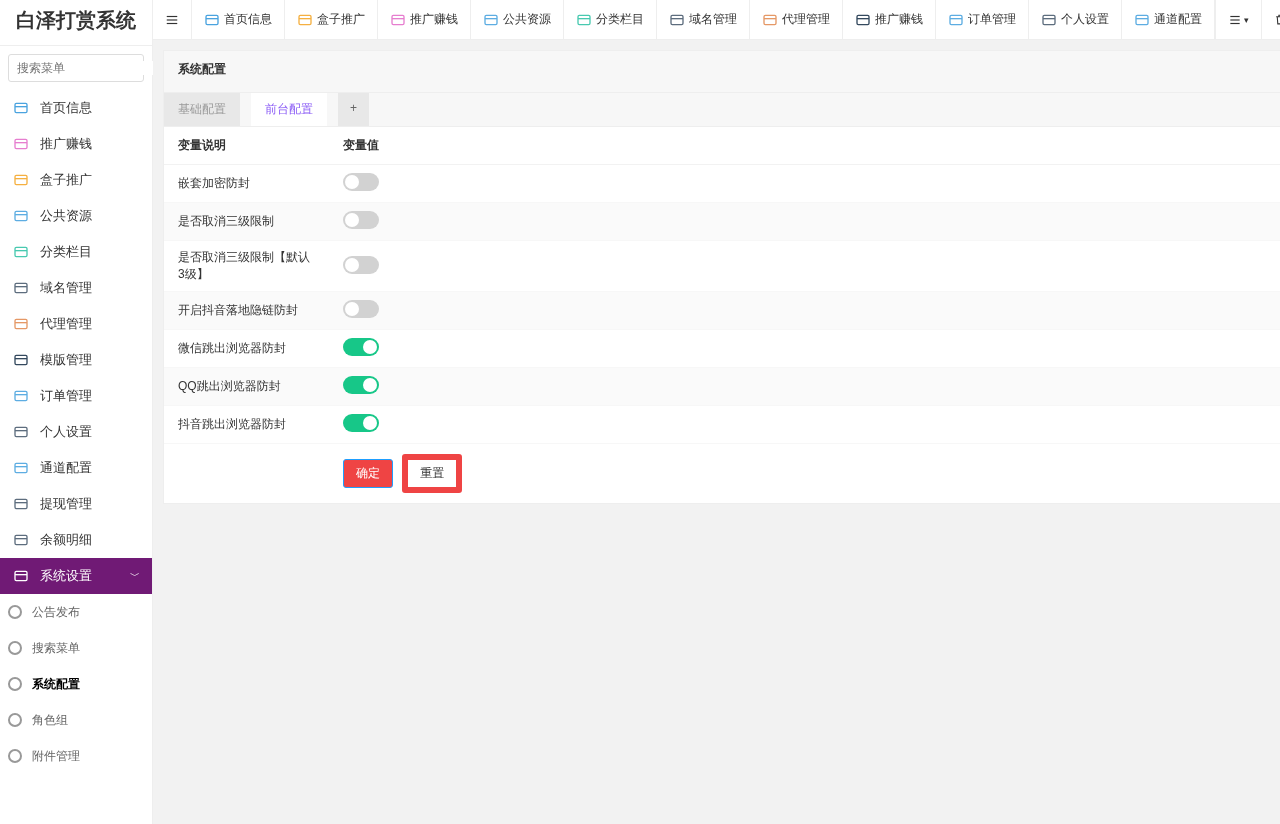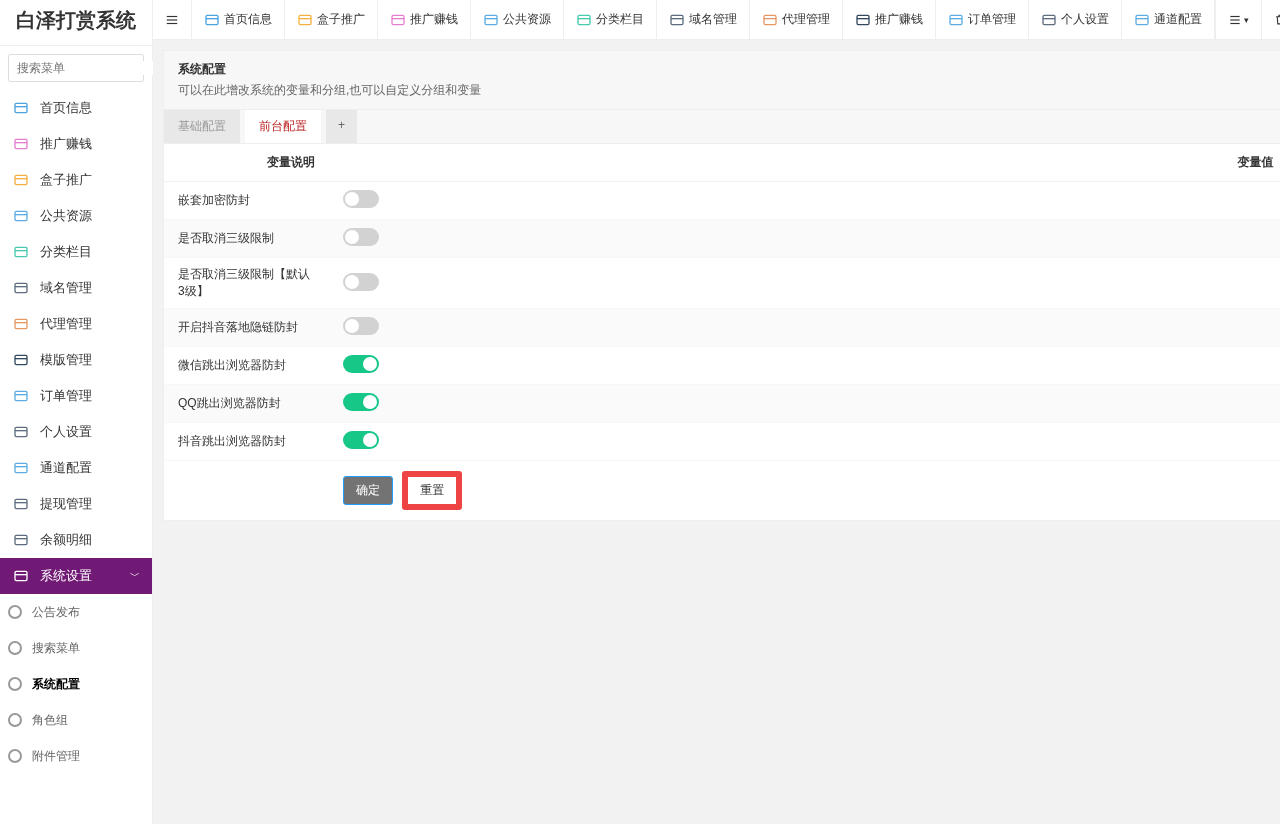--- a/index.html
+++ b/index.html
@@ -24,34 +24,34 @@
 .tb-item{display:flex;align-items:center;padding:0 12px;border-right:1px solid #eee;cursor:pointer;white-space:nowrap;font-size:12px}
 .tb-item .tb-icon{width:16px;height:16px;margin-right:4px;display:inline-flex;align-items:center;justify-content:center}
 .tb-right{margin-left:auto;display:flex;align-items:stretch}
 .tb-right .tb-item{border-left:1px solid #eee;border-right:none}
 .content{flex:1;padding:10px;overflow:auto}
 .panel{background:#fff;border:1px solid #eee}
 .panel-head{padding:10px 14px;background:#f7f7f7;border-bottom:1px solid #eee}
 .panel-head .title{font-weight:bold;margin-bottom:4px;font-size:12px}
 .panel-head .desc{color:#666;font-size:12px}
 .tabs{display:flex;background:#f7f7f7;border-bottom:1px solid #eee}
-.tab{padding:8px 14px;cursor:pointer;font-size:12px;color:#999;background:#e8e8e8;margin-right:5px}
-.tab.active{background:#fff;color:#b91c1c}
+.tab{padding:8px 14px;cursor:pointer;font-size:12px;color:#999;background:#e8e8e8;margin-right:11px}
+.tab.active{background:#fff;color:#8b5cf6}
 .tab.plus{padding:8px 12px;color:#666}
 .table{width:100%;border-collapse:collapse}
-.table th{text-align:right;padding:10px 14px;font-weight:bold;font-size:12px;border-bottom:1px solid #f2f2f2}
+.table th{text-align:left;padding:10px 14px;font-weight:bold;font-size:12px;border-bottom:1px solid #f2f2f2}
 .table td{padding:8px 14px;border-bottom:1px solid #f7f7f7;font-size:12px;color:#333}
 .table tr:nth-child(even) td{background:#fafafa}
 .switch{position:relative;width:36px;height:18px;border-radius:10px;background:#d2d2d2;display:inline-block;cursor:pointer}
 .switch::after{content:"";position:absolute;width:14px;height:14px;border-radius:50%;background:#fff;top:2px;left:2px;transition:.2s}
 .switch.on{background:#17c788}
 .switch.on::after{left:20px}
 .btn-row{padding:10px 14px}
 .btn{display:inline-block;padding:5px 12px;border-radius:3px;font-size:12px;cursor:pointer;margin-right:6px}
-.btn-primary{background:#737373;color:#fff;border:1px solid #1E9FFF}
+.btn-primary{background:#ef4444;color:#fff;border:1px solid #1E9FFF}
 .btn-default{background:#fff;color:#333;border:6px solid #ef4444}
 svg{display:block}
 </style>
 </head>
 <body>
 
 <div class="layout">
   <aside class="sidebar">
     <div class="brand">白泽打赏系统</div>
     <div class="search-wrap">
@@ -341,21 +341,20 @@
             </svg>
         </div>
 
       </div>
     </div>
 
     <div class="content">
       <div class="panel">
         <div class="panel-head">
           <div class="title">系统配置</div>
-          <div class="desc">可以在此增改系统的变量和分组,也可以自定义分组和变量</div>
         </div>
         <div class="tabs" id="tabs">
             <div class="tab">基础配置</div>
             <div class="tab active">前台配置</div>
             <div class="tab plus">+</div>
           </div>
         <table class="table">
           <thead>
               <tr>
             <th style="width:165px">变量说明</th>

